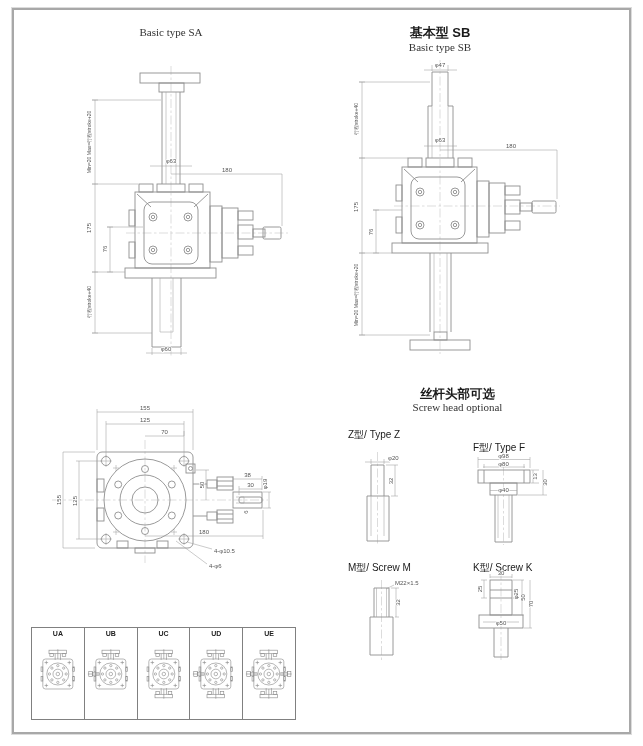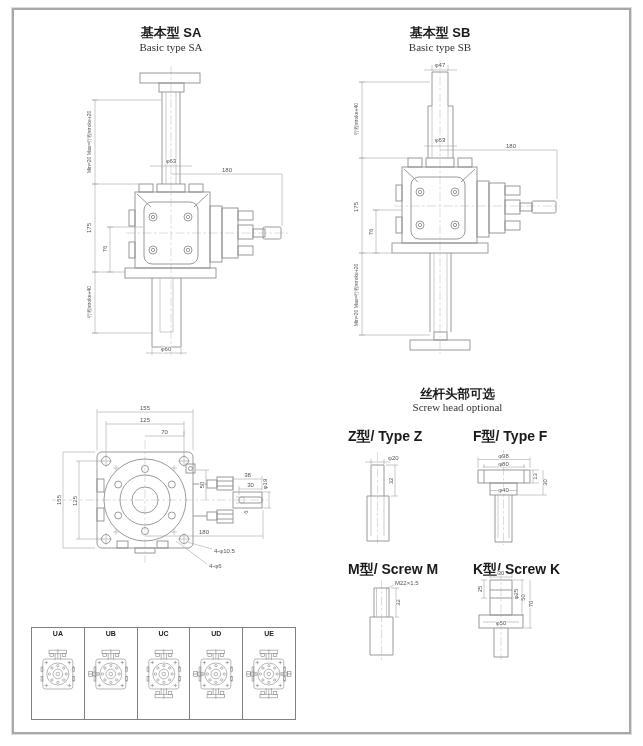--- a/index.html
+++ b/index.html
@@ -4,21 +4,21 @@
 <style>
   html,body{margin:0;padding:0;background:#ffffff;}
   .page{position:relative;width:643px;height:746px;background:#fff;overflow:hidden;
         font-family:"Liberation Sans","DejaVu Sans",sans-serif;}
   .frame{position:absolute;left:12px;top:8px;right:12px;bottom:12px;
          border:2px solid #a8a8a8;box-shadow:0 0 0 1px #dcdcdc;}
   .ttl{position:absolute;text-align:center;color:#1a1a1a;line-height:1.15;}
   .ttl .cn{font-weight:bold;font-size:13px;}
   .ttl .en{font-size:11px;color:#333;font-family:Liberation Serif, serif;}
   .sh-ttl .cn{font-size:12.5px;}
-  .typelbl{position:absolute;font-weight:bold;font-size:14px;color:#1a1a1a;}
+  .typelbl{position:absolute;font-weight:normal;font-size:10px;color:#1a1a1a;}
   svg.drw{position:absolute;overflow:visible;}
   .ol{stroke:#8f8f8f;fill:none;stroke-width:0.9;}
   .thin{stroke:#a2a2a2;fill:none;stroke-width:0.55;}
   .cl{stroke:#b8b8b8;fill:none;stroke-width:0.5;stroke-dasharray:9 2.5 2.5 2.5;}
   .dim{stroke:#a0a0a0;fill:none;stroke-width:0.55;}
   text.dt{font-size:6px;fill:#555;font-family:"Liberation Sans","DejaVu Sans",sans-serif;
           text-anchor:middle;paint-order:stroke;stroke:#fff;stroke-width:1.5px;}
   text.dts{font-size:5px;}
   text.ts{text-anchor:start;}
   .utable{position:absolute;left:31px;top:627px;width:265px;height:93px;
@@ -30,33 +30,32 @@
   .ucell svg{width:92%;height:74px;}
   .mini{stroke:#8a8a8a;fill:none;stroke-width:0.7;}
 </style>
 </head>
 <body>
 
 <div class="page">
   <div class="frame"></div>
 
   <div class="ttl" style="left:106px;top:26px;width:130px;">
-    <div class="cn">基本型 SA</div>
     <div class="en">Basic type SA</div>
   </div>
   <div class="ttl sh-ttl" style="left:385px;top:387px;width:145px;">
     <div class="cn">丝杆头部可选</div>
     <div class="en">Screw head optional</div>
   </div>
   <div class="ttl" style="left:375px;top:26px;width:130px;">
     <div class="cn">基本型 SB</div>
     <div class="en">Basic type SB</div>
   </div>
   <div class="typelbl" style="left:348px;top:428px;">Z型/ Type Z</div>
-  <div class="typelbl" style="left:473px;top:428px;">F型/ Type F</div>
+  <div class="typelbl" style="left:473px;top:441px;">F型/ Type F</div>
   <div class="typelbl" style="left:348px;top:561px;">M型/ Screw M</div>
   <div class="typelbl" style="left:473px;top:561px;">K型/ Screw K</div>
 
   <svg class="drw" style="left:40px;top:60px;" width="270" height="310" viewBox="40 60 270 310">
     <g class="cl">
       <line x1="171" y1="66" x2="171" y2="356"></line>
       <line x1="126" y1="233" x2="288" y2="233"></line>
     </g>
     <g class="ol">
       <rect x="140" y="73" width="60" height="10"></rect>

